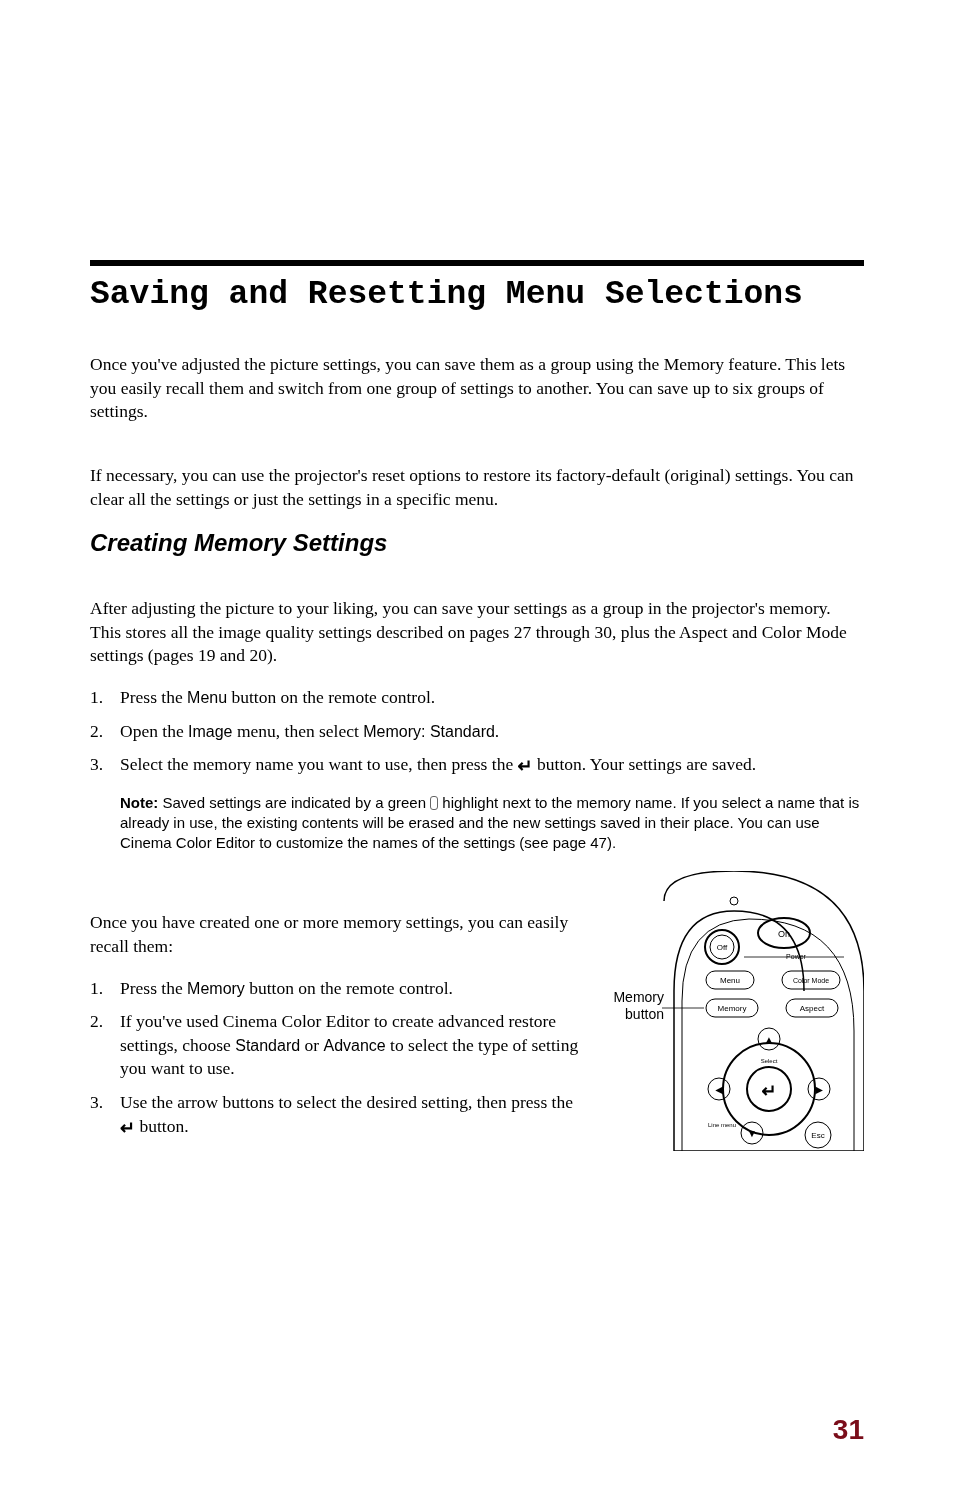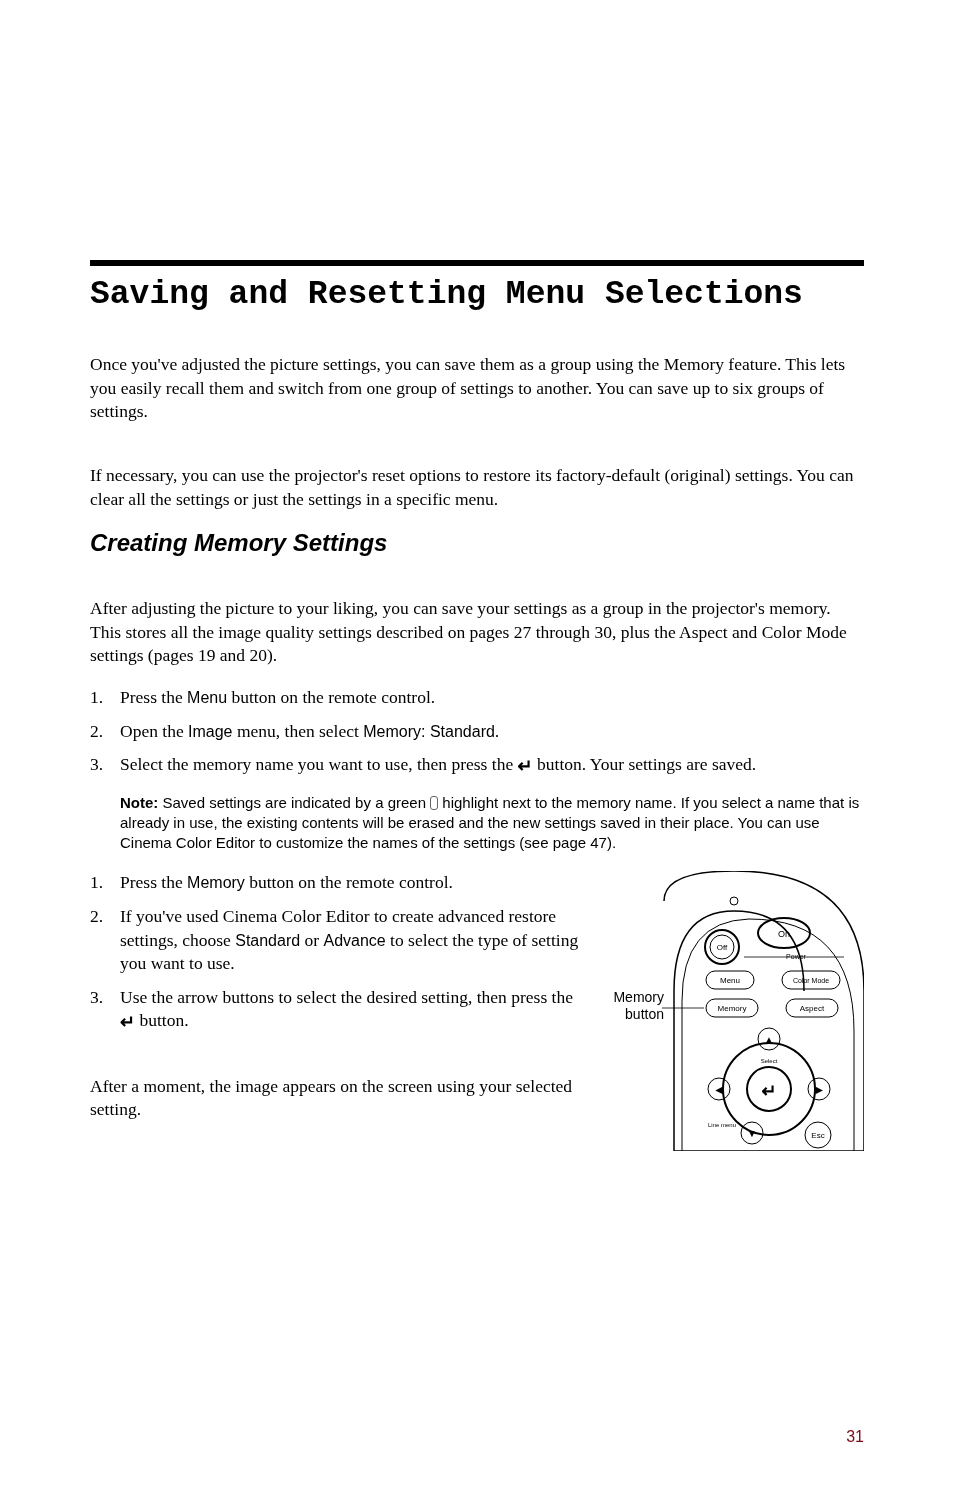--- a/index.html
+++ b/index.html
@@ -86,23 +86,23 @@
     gap: 24px;
   }
   .col-left { flex: 1 1 auto; }
   .col-right { flex: 0 0 260px; position: relative; }
   .remote-svg { width: 100%; }
   .page-num {
     position: absolute;
     bottom: 54px;
     right: 90px;
     font-family: Arial, Helvetica, sans-serif;
-    font-weight: normal;
+    font-weight: bold;
     color: #7a0d1a;
-    font-size: 16px;
+    font-size: 28px;
   }
   .callout-label {
     font-family: Arial, Helvetica, sans-serif;
     font-size: 14px;
     text-align: right;
     position: absolute;
     left: -8px;
     top: 118px;
     width: 68px;
     line-height: 1.2;
@@ -135,38 +135,38 @@
     <span>Select the memory name you want to use, then press the </span><span class="enter-icon">↵</span><span> button. Your settings are saved.</span>
   </li>
 </ol>
 
 <div class="note-block">
   <b>Note:</b><span> Saved settings are indicated by a green </span><span class="green-pill"></span><span> highlight next to the memory name. If you select a name that is already in use, the existing contents will be erased and the new settings saved in their place. You can use Cinema Color Editor to customize the names of the settings (see page 47).</span>
 </div>
 
 <div class="cols">
   <div class="col-left">
+    <p class="body">Once you have created one or more memory settings, you can easily recall them:</p>
 
     <ol>
       <li>
         <span class="num">1.</span>
         <span>Press the </span><span class="sans">Memory</span><span> button on the remote control.</span>
       </li>
       <li>
         <span class="num">2.</span>
         <span>If you've used Cinema Color Editor to create advanced restore settings, choose </span><span class="sans">Standard</span><span> or </span><span class="sans">Advance</span><span> to select the type of setting you want to use.</span>
       </li>
       <li>
         <span class="num">3.</span>
         <span>Use the arrow buttons to select the desired setting, then press the </span><span class="enter-icon">↵</span><span> button.</span>
       </li>
     </ol>
 
 
-    <p class="body">After a moment, the image appears on the screen using your selected setting.</p>
   </div>
 
   <div class="col-right">
     <div class="callout-label">
       <span>Memory</span><br>
       <span>button</span>
     </div>
     <svg class="remote-svg" viewBox="0 0 260 280">
 
       <path d="M 60 30 Q 60 0 130 0 Q 260 0 260 120 L 260 280 L 70 280 L 70 120 Q 70 40 130 40 Q 200 40 200 120" fill="none" stroke="#000" stroke-width="1.5"></path>

